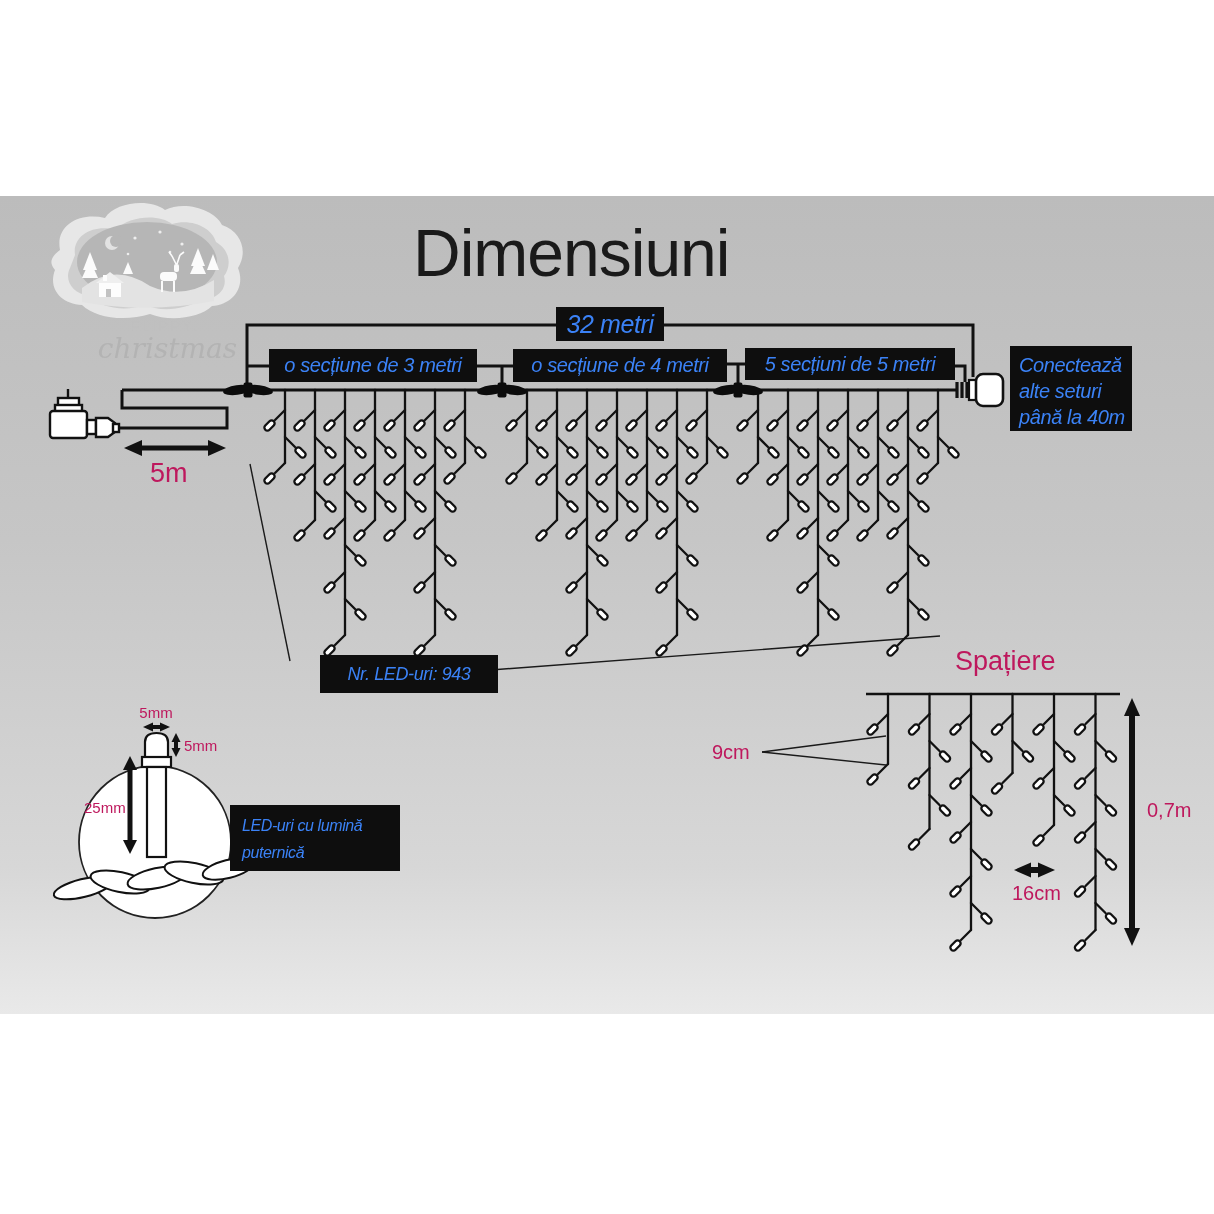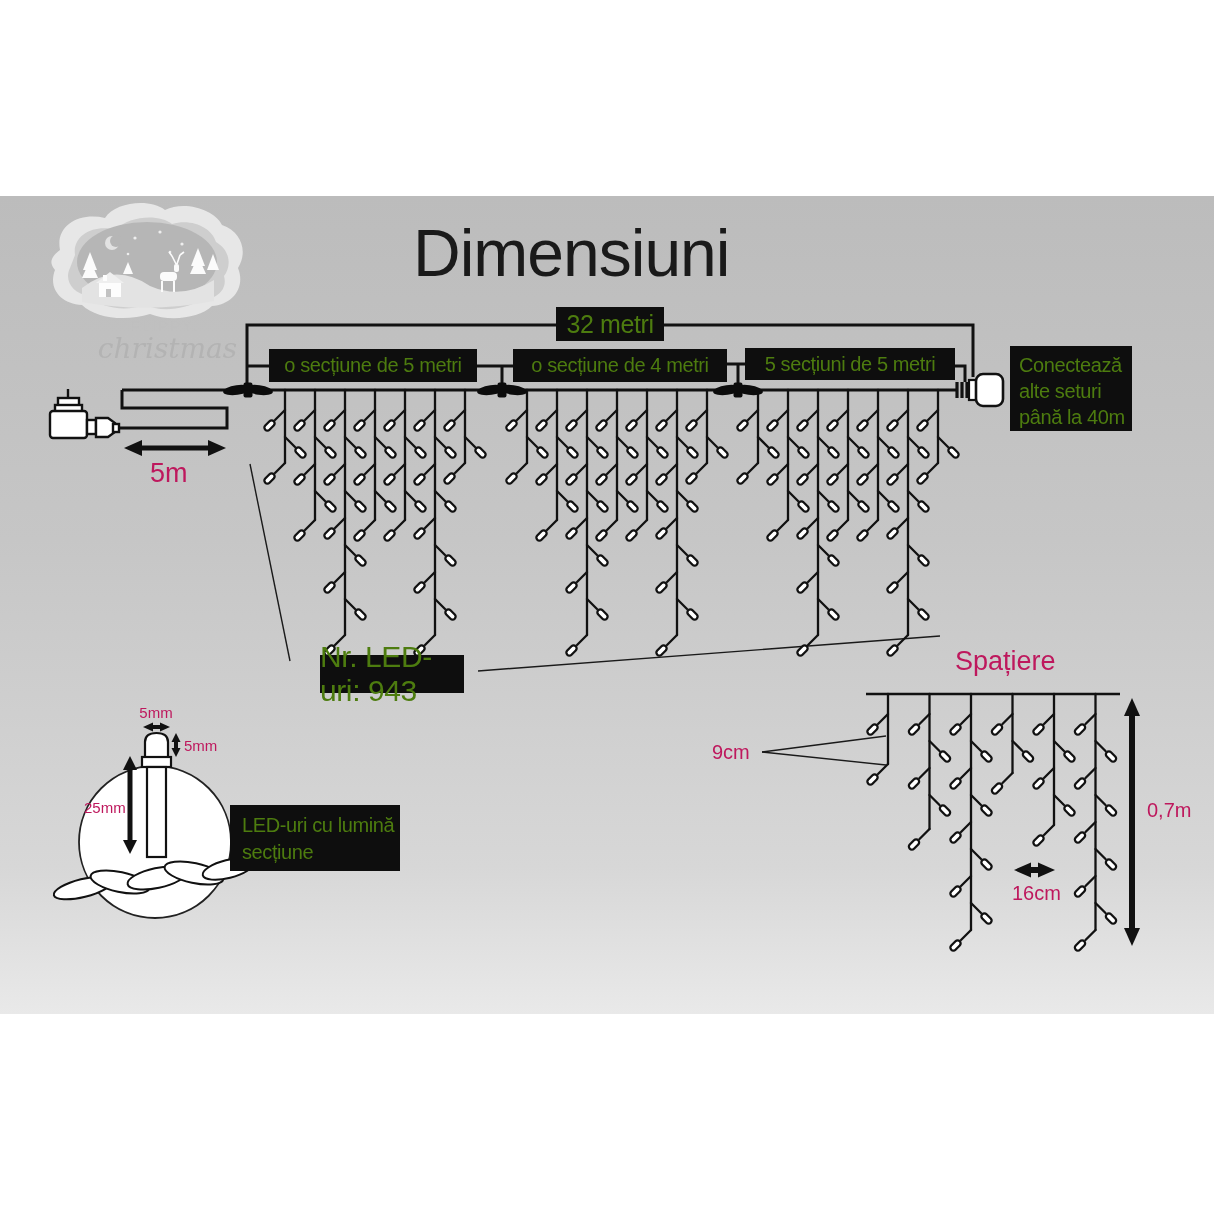--- a/index.html
+++ b/index.html
@@ -2,32 +2,32 @@
 <html><head>
 <meta charset="utf-8">
 <style>
   html,body{margin:0;padding:0;background:#fff;}
   #canvas{position:relative;width:1214px;height:1214px;background:#fff;overflow:hidden;
           font-family:"Liberation Sans", sans-serif;}
   #grayband{position:absolute;left:0;top:196px;width:1214px;height:818px;
             background:linear-gradient(180deg,#bcbcbc 0%,#c6c6c6 42%,#d7d7d7 82%,#e9e9e9 100%);}
   #artwork{position:absolute;left:0;top:0;width:1214px;height:1214px;}
   .lbl{position:absolute;white-space:nowrap;color:#be185d;}
-  .blackbox{position:absolute;background:#0e0e0e;color:#4d7c0f;display:flex;
-            align-items:center;justify-content:center;letter-spacing:-0.4px;}
+  .blackbox{position:absolute;background:#0e0e0e;color:#3b82f6;display:flex;
+            align-items:center;justify-content:center;letter-spacing:-0.4px;font-style:italic;}
   .blackbox.multiline{display:block;text-align:left;}
   #title{left:413px;top:221px;font-size:66px;line-height:64px;letter-spacing:-1px;color:#1a1a1a;}
   #box-32m{left:556px;top:307px;width:108px;height:34px;font-size:25px;}
   #box-s1{left:269px;top:349px;width:208px;height:33px;font-size:20px;}
   #box-s2{left:513px;top:349px;width:214px;height:33px;font-size:20px;}
   #box-s3{left:745px;top:348px;width:210px;height:32px;font-size:20px;}
   #box-connect{left:1010px;top:346px;width:122px;height:85px;font-size:20px;line-height:26px;
                padding:6px 0 0 9px;box-sizing:border-box;}
-  #box-ledcount{left:320px;top:655px;width:144px;height:38px;font-size:30px;}
-  #box-lednote{left:230px;top:805px;width:170px;height:66px;font-size:20px;line-height:27px;
+  #box-ledcount{left:320px;top:655px;width:178px;height:38px;font-size:18px;}
+  #box-lednote{left:230px;top:805px;width:170px;height:66px;font-size:16px;line-height:27px;
                padding:7px 0 15px 12px;box-sizing:border-box;}
   #lbl-5m{left:150px;top:458px;font-size:27px;}
   #h-marimea{left:54px;top:669px;font-size:26px;color:#1b1b1b;}
   #h-spatiere{left:955px;top:646px;font-size:27px;}
   #lbl-9cm{left:712px;top:741px;font-size:20px;}
   #lbl-16cm{left:1012px;top:882px;font-size:20px;width:46px;text-align:center;}
   #lbl-07m{left:1147px;top:799px;font-size:20px;}
   #lbl-5mm-top{left:134px;top:704px;width:44px;text-align:center;font-size:15px;}
   #lbl-5mm-right{left:184px;top:737px;font-size:15px;}
   #lbl-25mm{left:84px;top:799px;width:42px;text-align:left;font-size:15px;}
@@ -585,35 +585,35 @@
         <line x1="130" y1="768" x2="130" y2="842" stroke="#111" stroke-width="5"></line>
         <polygon points="130,756 123,770 137,770"></polygon>
         <polygon points="130,854 123,840 137,840"></polygon>
       </g>
     </g>
   </svg>
 
   <div class="lbl" id="title">Dimensiuni</div>
 
   <div class="blackbox" id="box-32m">32 metri</div>
-  <div class="blackbox" id="box-s1">o secțiune de 5 metri</div>
+  <div class="blackbox" id="box-s1">o secțiune de 3 metri</div>
   <div class="blackbox" id="box-s2">o secțiune de 4 metri</div>
   <div class="blackbox" id="box-s3">5 secțiuni de 5 metri</div>
 
   <div class="blackbox multiline" id="box-connect">
     <div>Conectează</div>
     <div>alte seturi</div>
     <div>până la 40m</div>
   </div>
 
   <div class="blackbox" id="box-ledcount">Nr. LED-uri: 943</div>
 
   <div class="blackbox multiline" id="box-lednote">
     <div>LED-uri cu lumină</div>
-    <div>secțiune</div>
+    <div>puternică</div>
   </div>
 
   <div class="lbl" id="lbl-5m">5m</div>
   <div class="lbl" id="lbl-5mm-top">5mm</div>
   <div class="lbl" id="lbl-5mm-right">5mm</div>
   <div class="lbl" id="lbl-25mm">25mm</div>
   <div class="lbl" id="h-spatiere">Spațiere</div>
   <div class="lbl" id="lbl-9cm">9cm</div>
   <div class="lbl" id="lbl-16cm">16cm</div>
   <div class="lbl" id="lbl-07m">0,7m</div>

